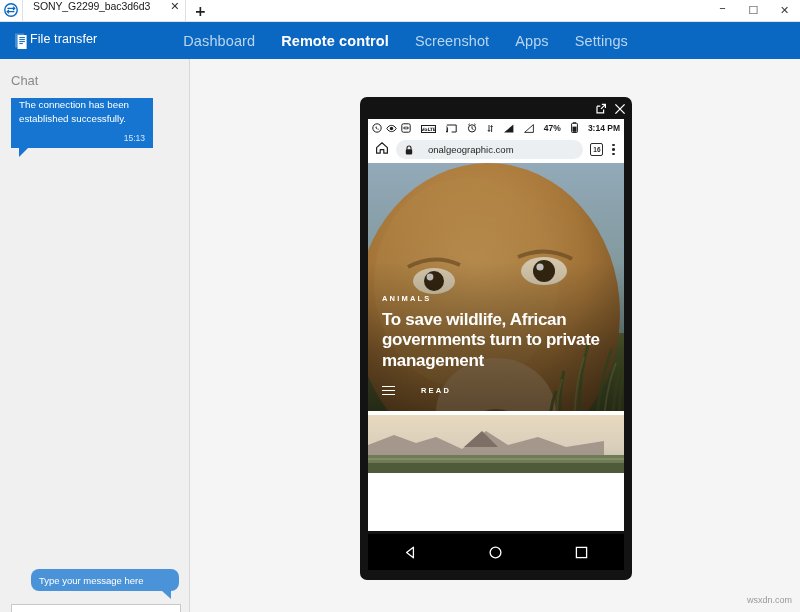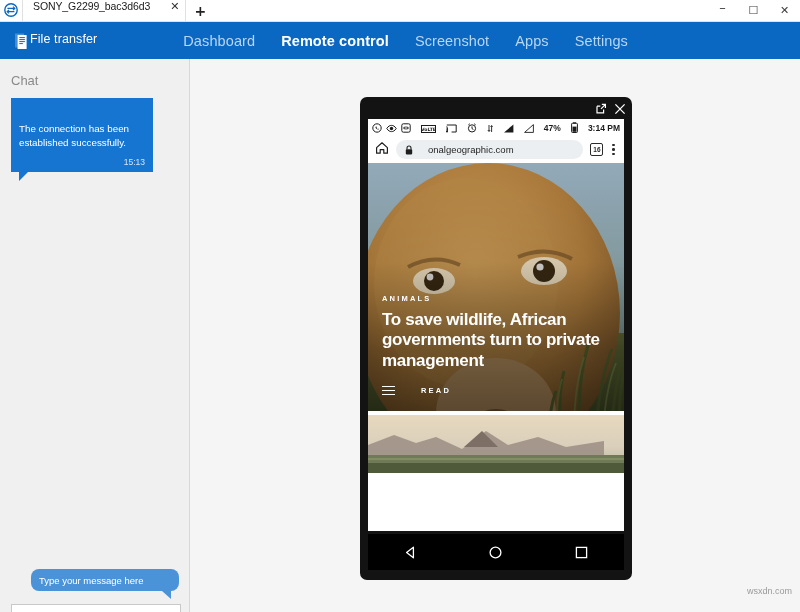--- a/index.html
+++ b/index.html
@@ -87,21 +87,21 @@
     background: #f0f0f0;
     border-right: 1px solid #d8d8d8;
   }
   .chat-title {
     position: absolute; left: 11px; top: 14px;
     font-size: 13px; color: #8a8a8a;
   }
   .bubble-in {
     position: absolute; left: 11px; top: 39px; width: 142px;
     background: #1575d0; color: #ffffff;
-    padding: 24px 8px 4px 8px;
+    padding: 0 8px 4px 8px;
     font-size: 9.8px; line-height: 1.42;
   }
   .bubble-in .time {
     display: block; text-align: right; font-size: 8.5px;
     color: #d5e6f7; margin-top: 6px;
   }
   .bubble-in:after {
     content: ""; position: absolute; left: 8px; bottom: -9px;
     border-left: 9px solid #1575d0;
     border-bottom: 9px solid transparent;
@@ -216,21 +216,21 @@
   }
   
   .navbar {
     position: absolute; left: 8px; bottom: 10px; width: 256px; height: 36px;
     background: #000000; display: flex; align-items: center;
     justify-content: space-around;
   }
   .nav-glyph { cursor: pointer; display: flex; }
 
   .watermark {
-    position: absolute; right: 8px; bottom: 16px;
+    position: absolute; right: 8px; bottom: 7px;
     font-size: 9px; color: #9a9a9a;
   }
 </style>
 </head>
 <body>
 
 <div class="titlebar">
   <div class="app-glyph">
     <svg width="14" height="14" viewBox="0 0 14 14">
       <circle cx="7" cy="7" r="6.2" fill="none" stroke="#0a67c2" stroke-width="1.4"></circle>

